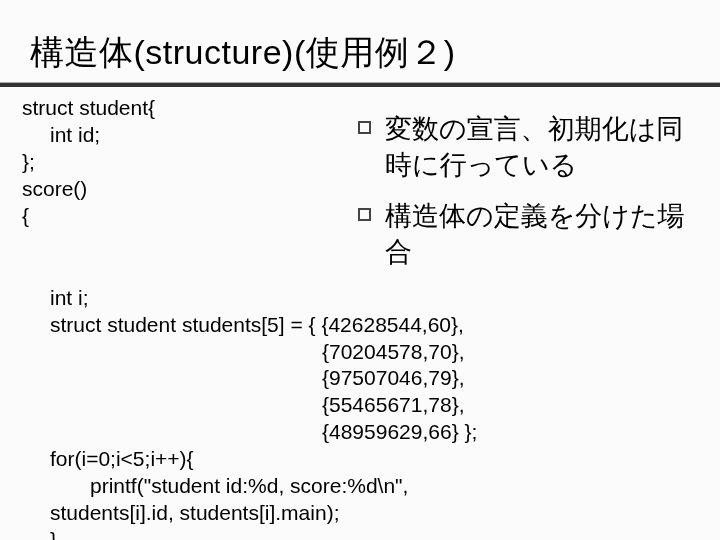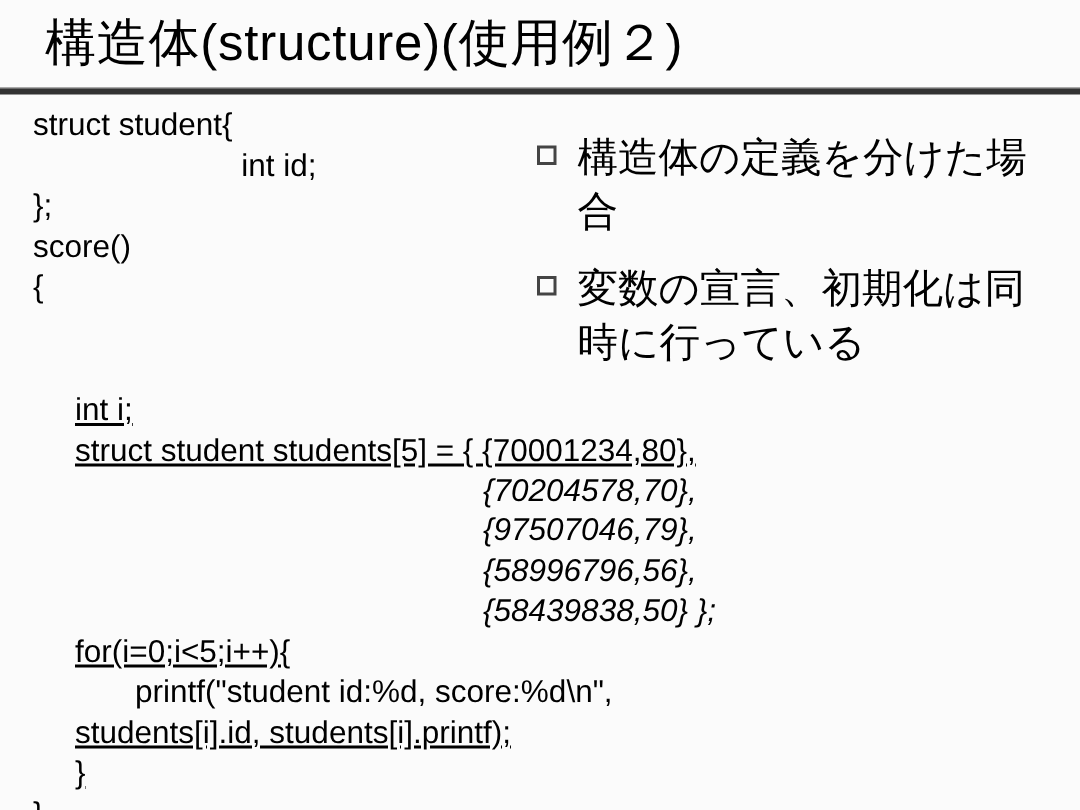--- a/index.html
+++ b/index.html
@@ -7,20 +7,21 @@
     width: 720px;
     height: 540px;
     background: #fbfbfb;
     font-family: "MS PGothic", "Hiragino Kaku Gothic Pro", Tahoma, Verdana, sans-serif;
     color: #000;
     position: relative;
     overflow: hidden;
   }
   .title-wrap {
     padding: 6px 0 6px 30px;
+    margin-top: 24px;
   }
   .title {
     font-size: 34px;
     font-weight: 400;
     letter-spacing: 0.5px;
   }
   .rule {
     height: 5px;
     background: #333;
     margin: 0 0 6px 0;
@@ -30,21 +31,21 @@
     display: flex;
     padding: 2px 18px 0 22px;
     gap: 36px;
   }
   .left {
     flex: 0 0 300px;
     font-family: Tahoma, Verdana, sans-serif;
     font-size: 21px;
     line-height: 1.28;
   }
-  .left .ind { padding-left: 28px; text-align: center; }
+  .left .ind { padding-left: 28px; }
   .right {
     flex: 1;
     padding-top: 16px;
   }
   .bullet-row {
     display: flex;
     align-items: flex-start;
     margin-bottom: 14px;
   }
   .bullet-box {
@@ -59,22 +60,22 @@
     font-size: 27px;
     line-height: 1.35;
   }
   .code-body {
     clear: both;
     padding: 0 18px 0 22px;
     font-family: Tahoma, Verdana, sans-serif;
     font-size: 21px;
     line-height: 1.28;
   }
-  .code-body .ind1 { padding-left: 28px; text-decoration: underline; }
-  .code-body .ind-init { padding-left: 300px; font-style: italic; }
+  .code-body .ind1 { padding-left: 28px; }
+  .code-body .ind-init { padding-left: 300px; }
   .code-body .ind2 { padding-left: 68px; }
 </style>
 </head>
 <body>
 
 <div class="title-wrap">
   <h1 class="title">構造体(structure)(使用例２)</h1>
 </div>
 <div class="rule"></div>
 
@@ -84,34 +85,34 @@
     <div class="ind">int id;</div>
     <div>};</div>
     <div></div>
     <div>score()</div>
     <div>{</div>
   </div>
 
   <div class="right">
     <div class="bullet-row">
       <div class="bullet-box"></div>
-      <div class="bullet-text">構造体の定義を分けた場合</div>
+      <div class="bullet-text">変数の宣言、初期化は同時に行っている</div>
     </div>
     <div class="bullet-row">
       <div class="bullet-box"></div>
-      <div class="bullet-text">変数の宣言、初期化は同時に行っている</div>
+      <div class="bullet-text">構造体の定義を分けた場合</div>
     </div>
   </div>
 </div>
 
 <div class="code-body">
   <div class="ind1">int i;</div>
-  <div class="ind1">struct student students[5] = { {70001234,80},</div>
+  <div class="ind1">struct student students[5] = { {42628544,60},</div>
   <div class="ind-init">{70204578,70},</div>
   <div class="ind-init">{97507046,79},</div>
-  <div class="ind-init">{58996796,56},</div>
-  <div class="ind-init">{58439838,50} };</div>
+  <div class="ind-init">{55465671,78},</div>
+  <div class="ind-init">{48959629,66} };</div>
   <div class="ind1">for(i=0;i&lt;5;i++){</div>
   <div class="ind2">printf("student id:%d, score:%d\n",</div>
-  <div class="ind1">students[i].id, students[i].printf);</div>
+  <div class="ind1">students[i].id, students[i].main);</div>
   <div class="ind1">}</div>
   <div>}</div>
 </div>
 
 </body></html>

